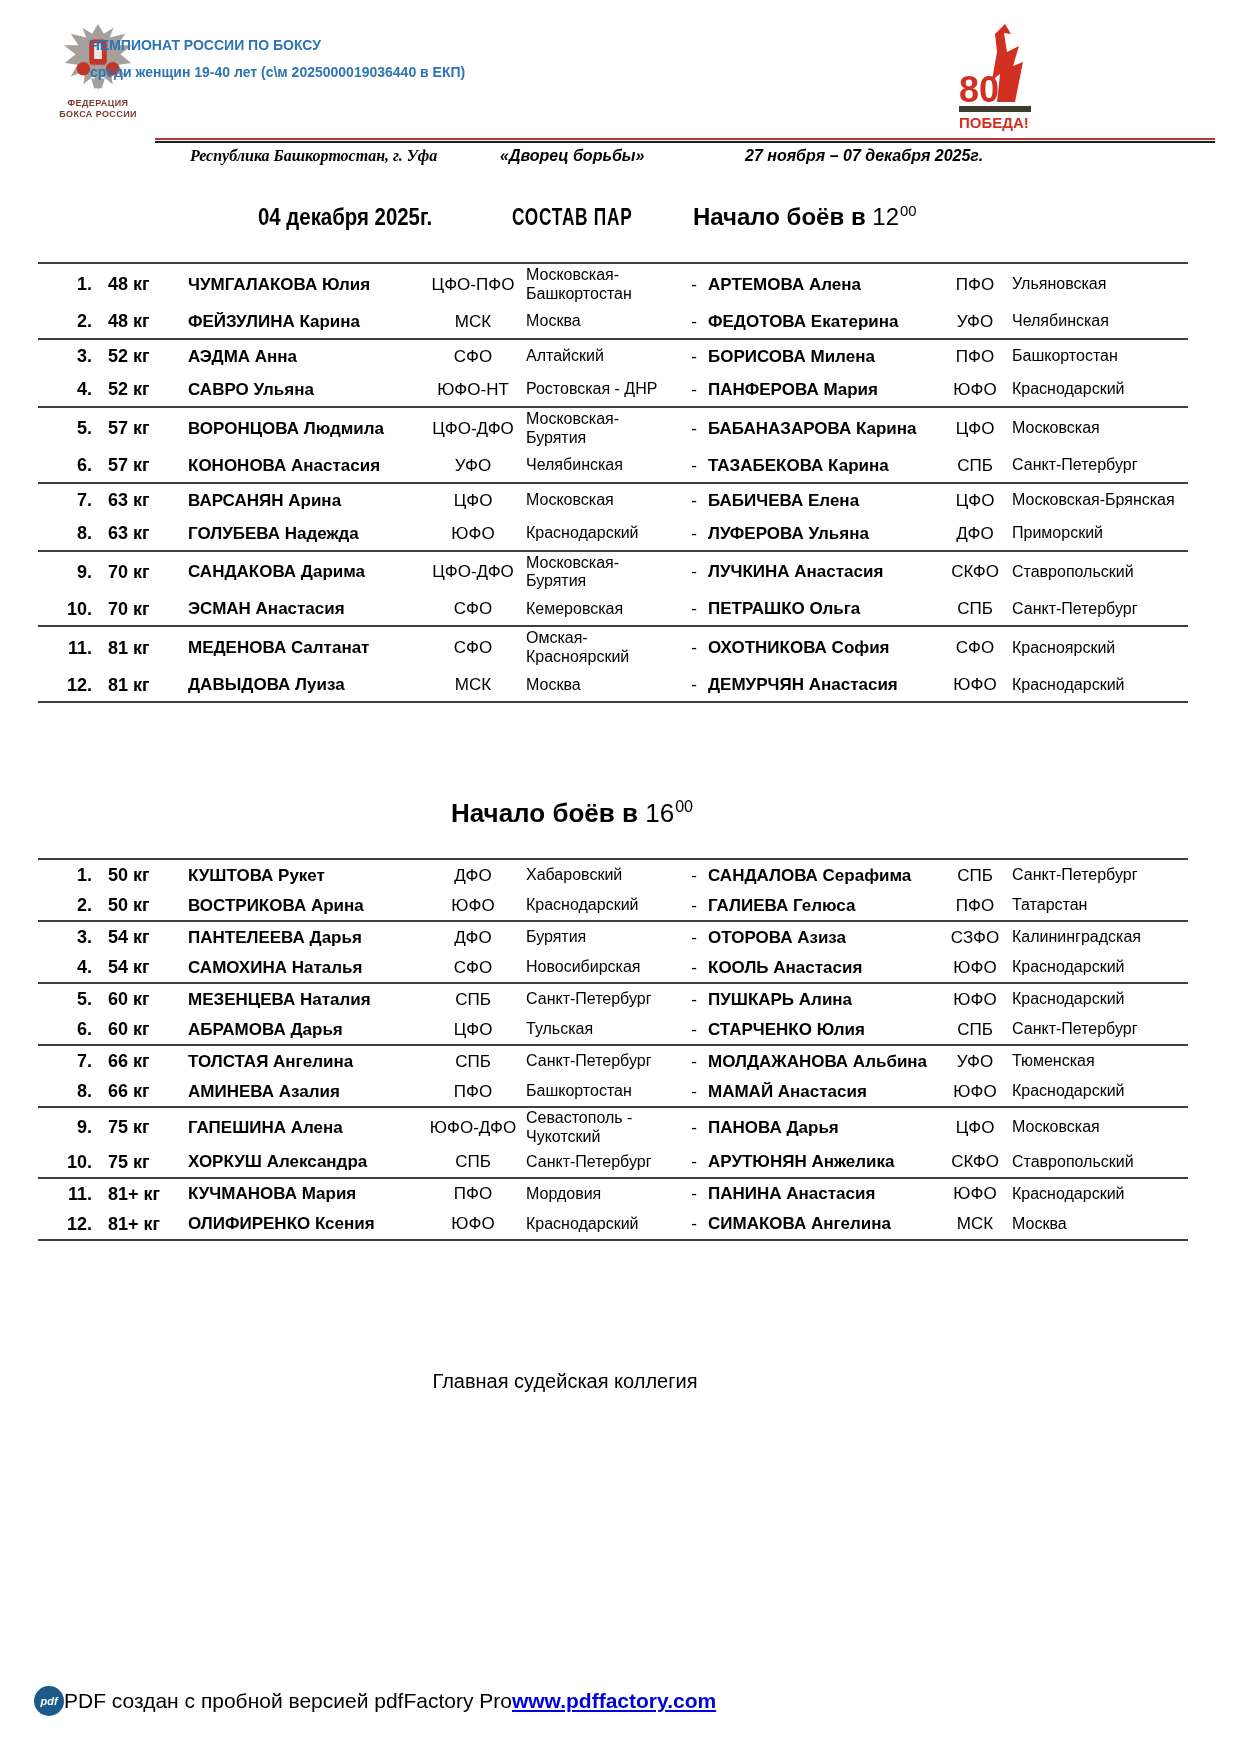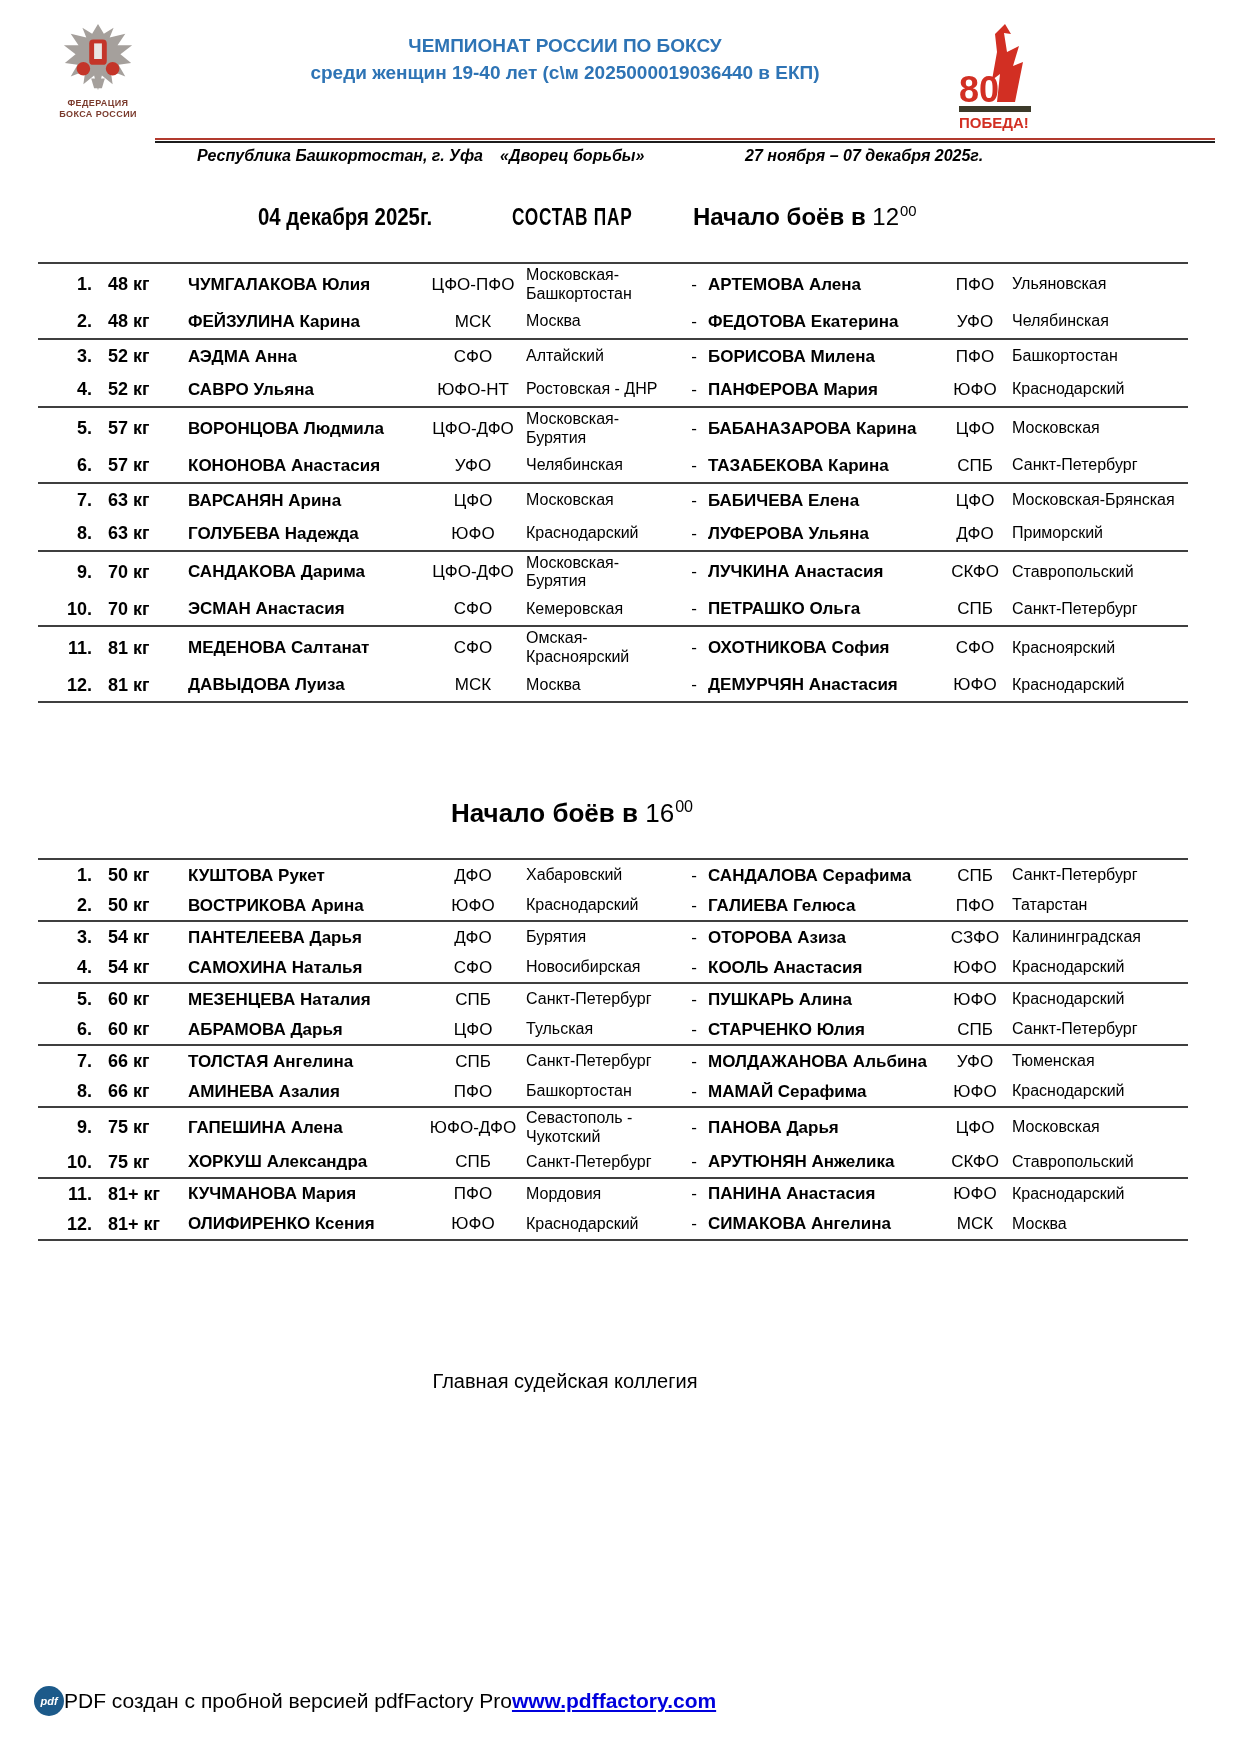--- a/index.html
+++ b/index.html
@@ -5,32 +5,32 @@
   * { box-sizing: border-box; margin: 0; padding: 0; }
   html,body { background:#fff; }
   body { font-family: "Liberation Sans", sans-serif; color:#000; }
   .page { position:relative; width:1240px; height:1755px; background:#fff; overflow:hidden; }
 
   
   .fed-logo { position:absolute; left:52px; top:20px; width:92px; text-align:center; }
   .fed-logo svg { width:78px; height:78px; display:block; margin:0 auto; }
   .fed-logo .cap { font-size:9px; font-weight:bold; color:#7a3a2c; line-height:11px; letter-spacing:.4px; }
 
-  .title-wrap { position:absolute; left:90px; right:200px; top:32px; text-align:center;
-                color:#2e74b5; font-weight:bold; font-size:19px; line-height:27px; }
+  .title-wrap { position:absolute; left:90px; right:200px; top:32px; 
+                color:#2e74b5; font-weight:bold; font-size:14px; line-height:27px; }
 
   .v80-logo { position:absolute; right:205px; top:22px; width:78px; height:115px; }
   .v80-logo svg { width:78px; height:115px; display:block; }
 
   .hr-rule { position:absolute; left:155px; width:1060px; top:138px; }
   .hr-rule .r1 { height:2px; background:#b23a2e; }
   .hr-rule .r2 { height:2px; background:#1c1c1c; margin-top:1px; }
 
   .venue { position:absolute; top:147px; font-style:italic; font-weight:bold; font-size:16px; white-space:nowrap; }
-  .venue.loc   { left:197px; }
+  .venue.loc   { left:190px;font-family:Liberation Serif, serif; }
   .venue.hall  { left:500px; }
   .venue.dates { left:745px; }
 
   
   .s1-head { position:absolute; top:203px; left:0; right:7px; height:32px; font-size:24px; }
   .s1-date  { position:absolute; left:258px; font-weight:bold; transform:scaleX(.85); transform-origin:left; white-space:nowrap; }
   .s1-title { position:absolute; left:512px; font-weight:bold; transform:scaleX(.72); transform-origin:left; white-space:nowrap; letter-spacing:1px; }
   .s1-time  { position:absolute; left:693px; white-space:nowrap; }
   .s1-time .lbl { font-weight:bold; }
   .s2-head { position:absolute; top:797px; left:0; right:120px; text-align:center; font-size:26px; white-space:nowrap;margin-left:24px; }
@@ -332,21 +332,21 @@
     <div class="c fed">УФО</div>
     <div class="c region">Тюменская</div>
   </div>
       <div class="trow group-end">
     <div class="c num">8.</div>
     <div class="c weight">66 кг</div>
     <div class="c name">АМИНЕВА Азалия</div>
     <div class="c fed">ПФО</div>
     <div class="c region">Башкортостан</div>
     <div class="c dash">-</div>
-    <div class="c name">МАМАЙ Серафима</div>
+    <div class="c name">МАМАЙ Анастасия</div>
     <div class="c fed">ЮФО</div>
     <div class="c region">Краснодарский</div>
   </div>
       <div class="trow">
     <div class="c num">9.</div>
     <div class="c weight">75 кг</div>
     <div class="c name">ГАПЕШИНА Алена</div>
     <div class="c fed">ЮФО-ДФО</div>
     <div class="c region">Севастополь - Чукотский</div>
     <div class="c dash">-</div>

